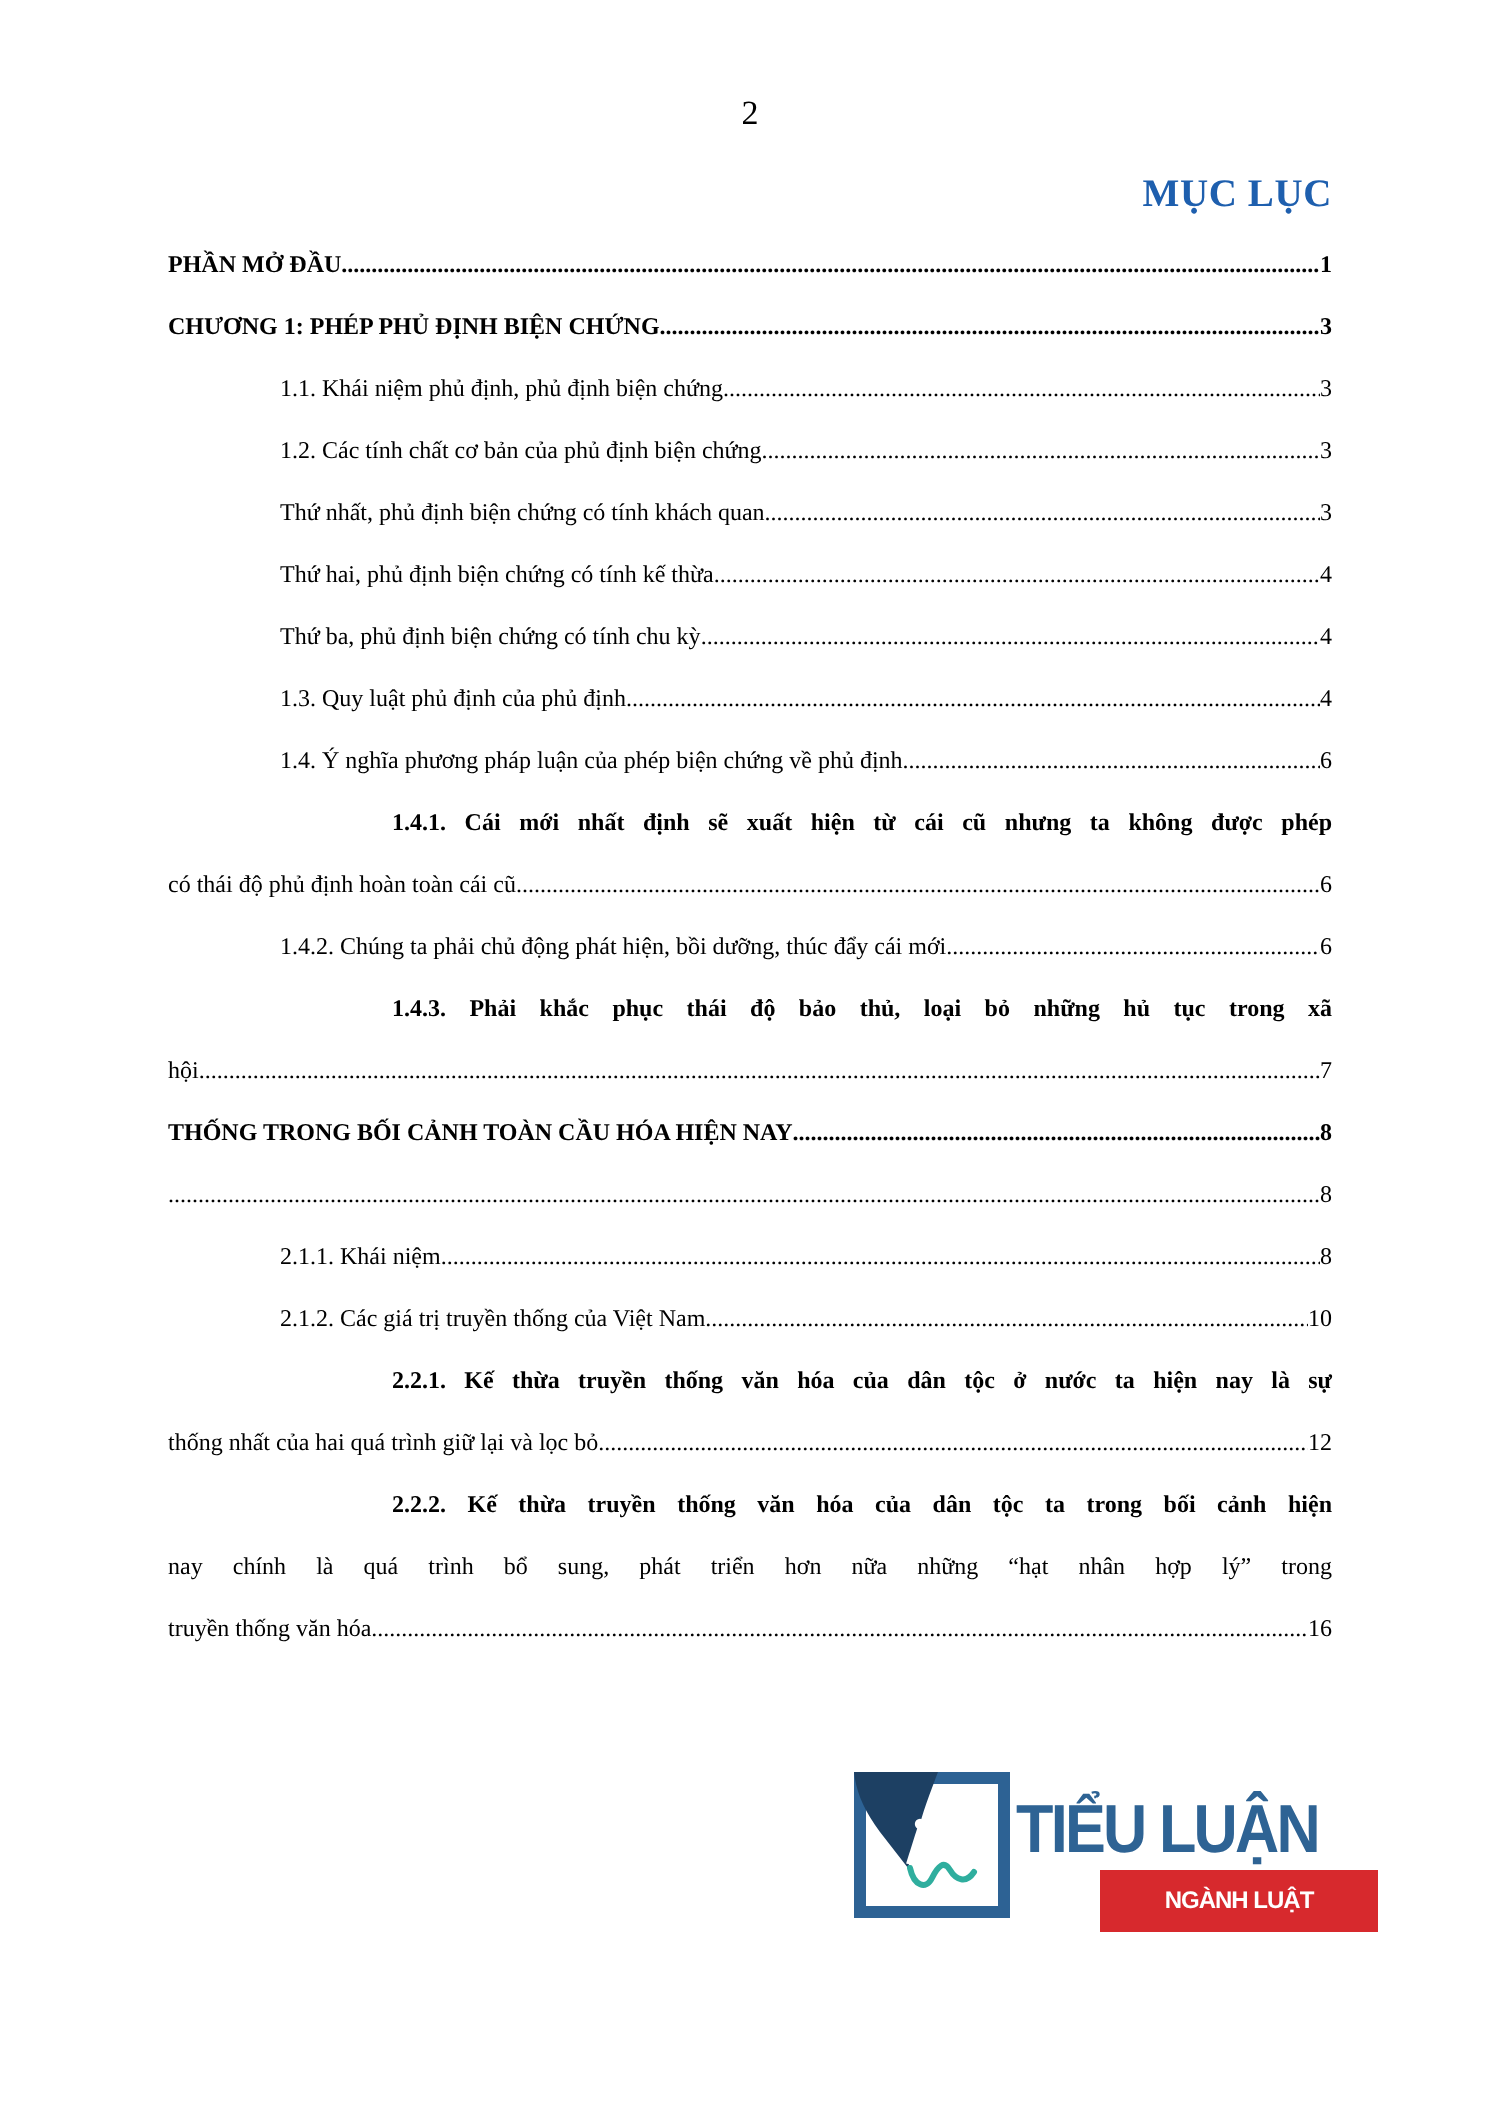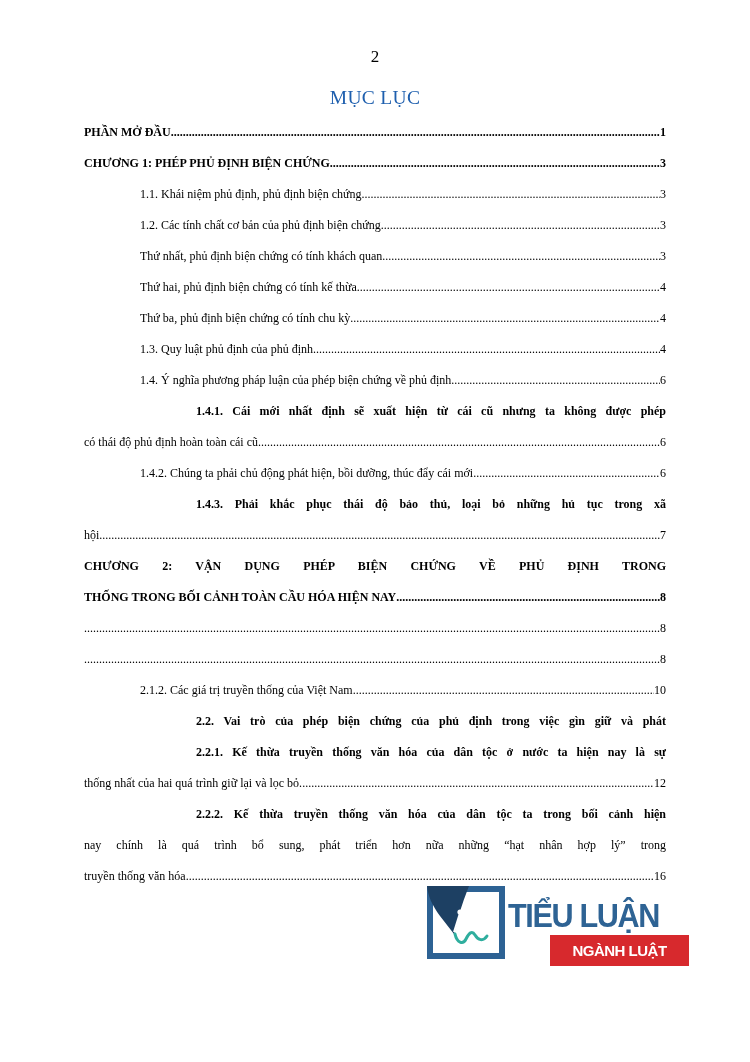--- a/index.html
+++ b/index.html
@@ -13,22 +13,22 @@
   }
   .page { position:absolute; inset:0; padding:45px 84px 0 84px; }
 
   .top-pagenum {
     text-align:center;
     font-size:17px;
     line-height:24px;
   }
   .doc-title {
     margin-top:15px;
-    text-align:center;
-    font-weight:normal;
+    text-align:right;
+    font-weight:bold;
     font-size:19.5px;
     line-height:28px;
     color:#1e5fae;
     letter-spacing:0.3px;
   }
 
   .toc { margin-top:5px; }
   .row {
     display:flex;
     align-items:baseline;
@@ -62,21 +62,21 @@
     transform-origin:left top;
     text-shadow:2px 0 0 #fff,-2px 0 0 #fff,0 2px 0 #fff,0 -2px 0 #fff,2px 2px 0 #fff,-2px -2px 0 #fff;
   }
   .wm-nganh {
     left:550px; top:935px;
     width:139px; height:31px;
     background:#d7292d;
     color:#fff;
     font-family:"Liberation Sans","DejaVu Sans",sans-serif;
     font-weight:bold;
-    font-size:15px;
+    font-size:12px;
     line-height:31px;
     text-align:center;
     letter-spacing:-0.5px;
     white-space:nowrap;
   }
 </style>
 </head>
 <body>
 
 <div class="page">
@@ -156,46 +156,45 @@
       </div>
 
     <div class="row i j"><span class="t">1.4.3. Phải khắc phục thái độ bảo thủ, loại bỏ những hủ tục trong xã</span></div>
 
     <div class="row">
         <span class="t">hội</span>
         <span class="leader"></span>
         <span class="pg">7</span>
       </div>
 
-    <div class="row b j"><span class="t">CHƯƠNG 2: VẬN DỤNG PHÉP BIỆN CHỨNG VỀ PHỦ ĐỊNH TRONG</span></div>
 
 
     <div class="row b">
         <span class="t">THỐNG TRONG BỐI CẢNH TOÀN CẦU HÓA HIỆN NAY </span>
         <span class="leader"></span>
         <span class="pg">8</span>
       </div>
 
     <div class="row i">
         <span class="leader"></span>
         <span class="pg">8</span>
       </div>
 
     <div class="row i">
+        <span class="t">2.1.1. Khái niệm</span>
         <span class="leader"></span>
         <span class="pg">8</span>
       </div>
 
     <div class="row i">
         <span class="t">2.1.2. Các giá trị truyền thống của Việt Nam </span>
         <span class="leader"></span>
         <span class="pg">10</span>
       </div>
 
-    <div class="row i j"><span class="t">2.2. Vai trò của phép biện chứng của phủ định trong việc gìn giữ và phát</span></div>
 
 
     <div class="row i j"><span class="t">2.2.1. Kế thừa truyền thống văn hóa của dân tộc ở nước ta hiện nay là sự</span></div>
 
     <div class="row">
         <span class="t">thống nhất của hai quá trình giữ lại và lọc bỏ.</span>
         <span class="leader"></span>
         <span class="pg">12</span>
       </div>
 

